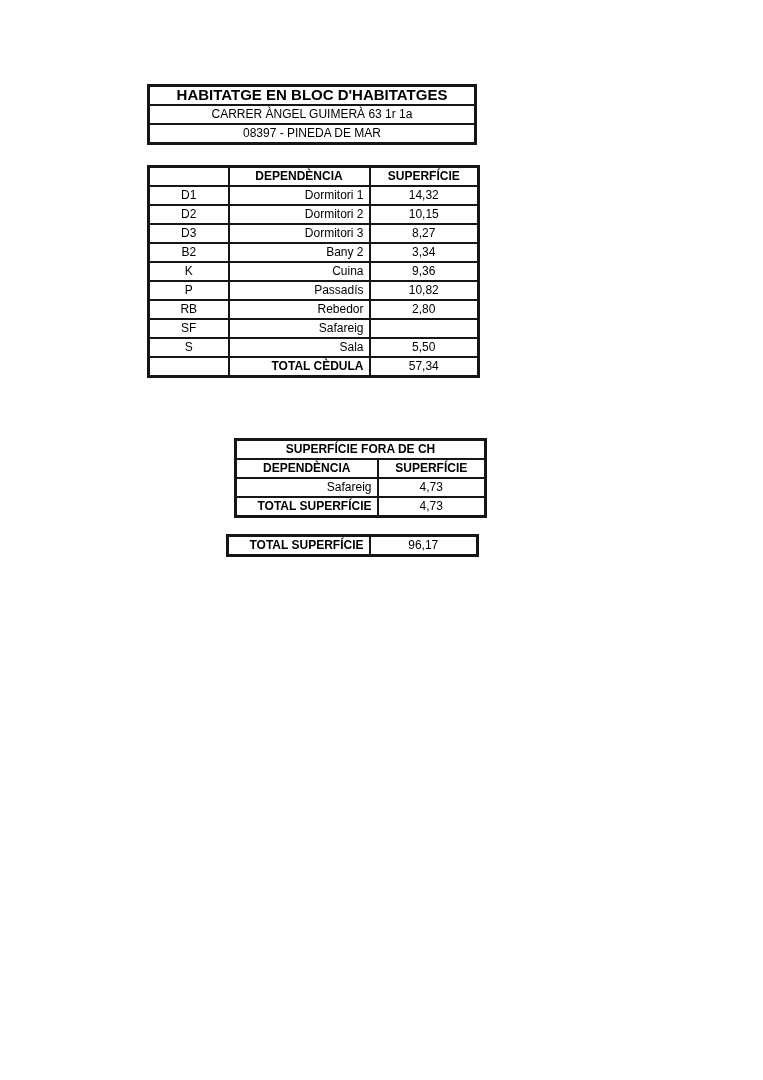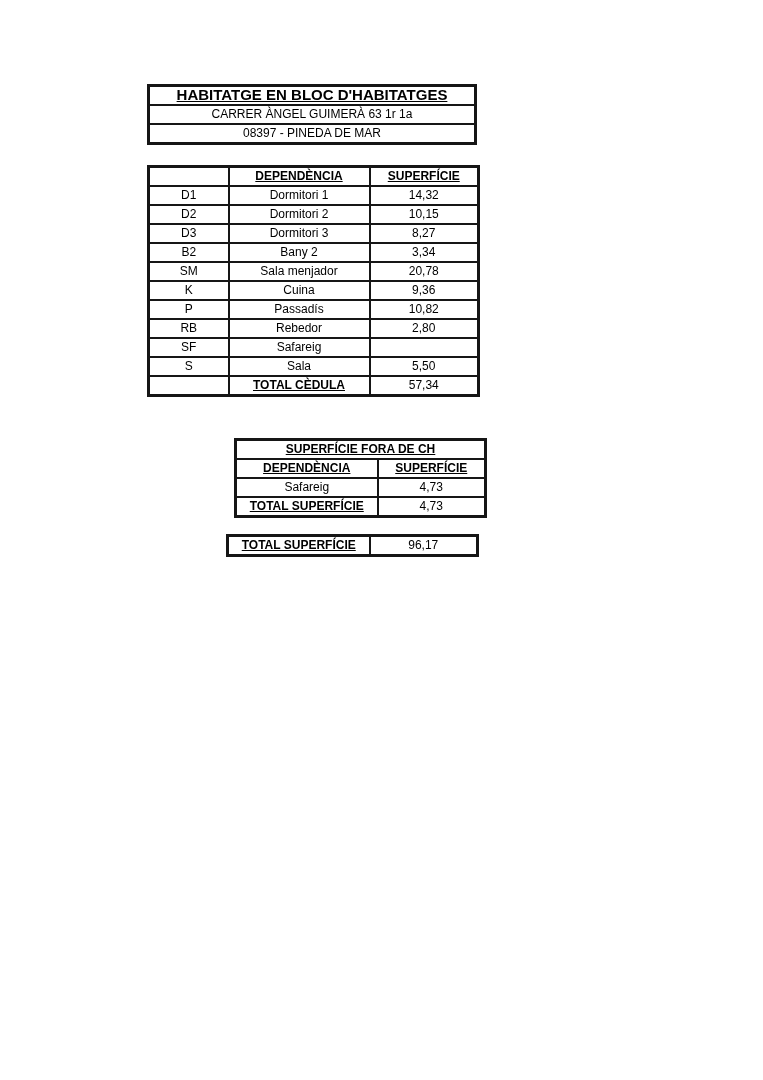--- a/index.html
+++ b/index.html
@@ -26,22 +26,22 @@
     border: 2px solid #161616;
     padding: 0 5px;
     font-size: 12px;
     line-height: 1.1;
     height: 17px;
     vertical-align: middle;
     white-space: nowrap;
     overflow: hidden;
   }
   .c { text-align: center; }
-  .l { text-align: center; margin-left: 32px; }
-  .b { font-weight: bold; text-decoration: underline; }
+  .l { text-align: right; margin-left: 32px; }
+  .b { font-weight: bold; }
 
   
   .header-table { left: 147px; top: 84px; width: 330px; }
   .header-table td { height: 18px; font-size: 14px; }
   .header-table .title-cell { font-size: 15px; }
 
   
   .main-table { left: 147px; top: 165px; width: 330px; }
   .main-table td { height: 17.2px; }
 
@@ -96,25 +96,20 @@
     </tr>
     <tr>
       <td class="c">D3</td>
       <td class="l">Dormitori 3</td>
       <td class="c">8,27</td>
     </tr>
     <tr>
       <td class="c">B2</td>
       <td class="l">Bany 2</td>
       <td class="c">3,34</td>
-    </tr>
-    <tr>
-      <td class="c">SM</td>
-      <td class="l">Sala menjador</td>
-      <td class="c">20,78</td>
     </tr>
     <tr>
       <td class="c">K</td>
       <td class="l">Cuina</td>
       <td class="c">9,36</td>
     </tr>
     <tr>
       <td class="c">P</td>
       <td class="l">Passadís</td>
       <td class="c">10,82</td>

